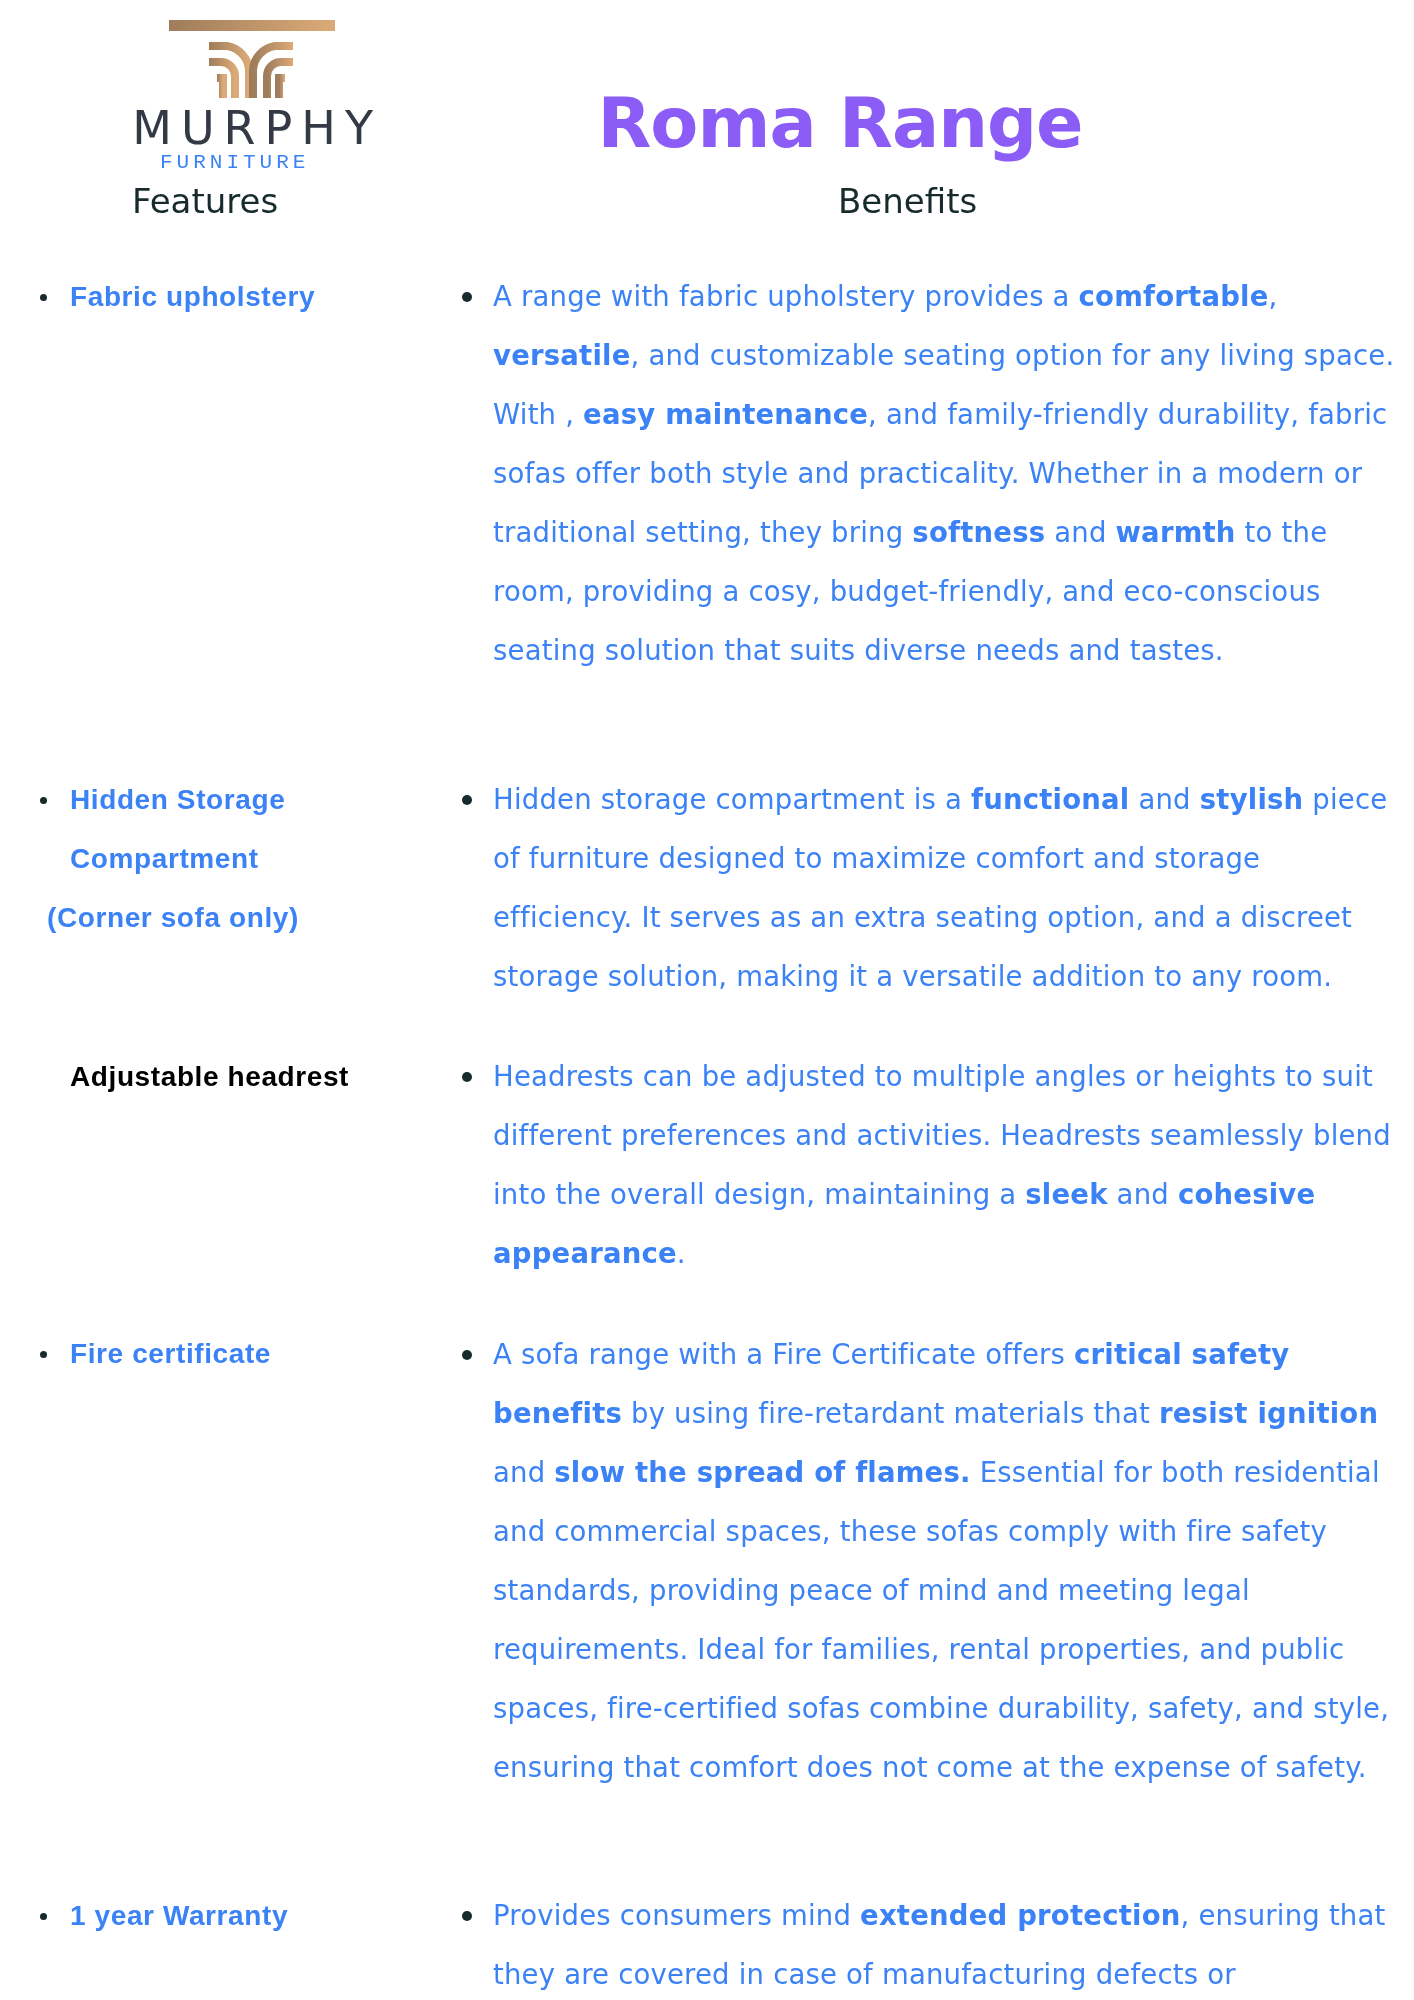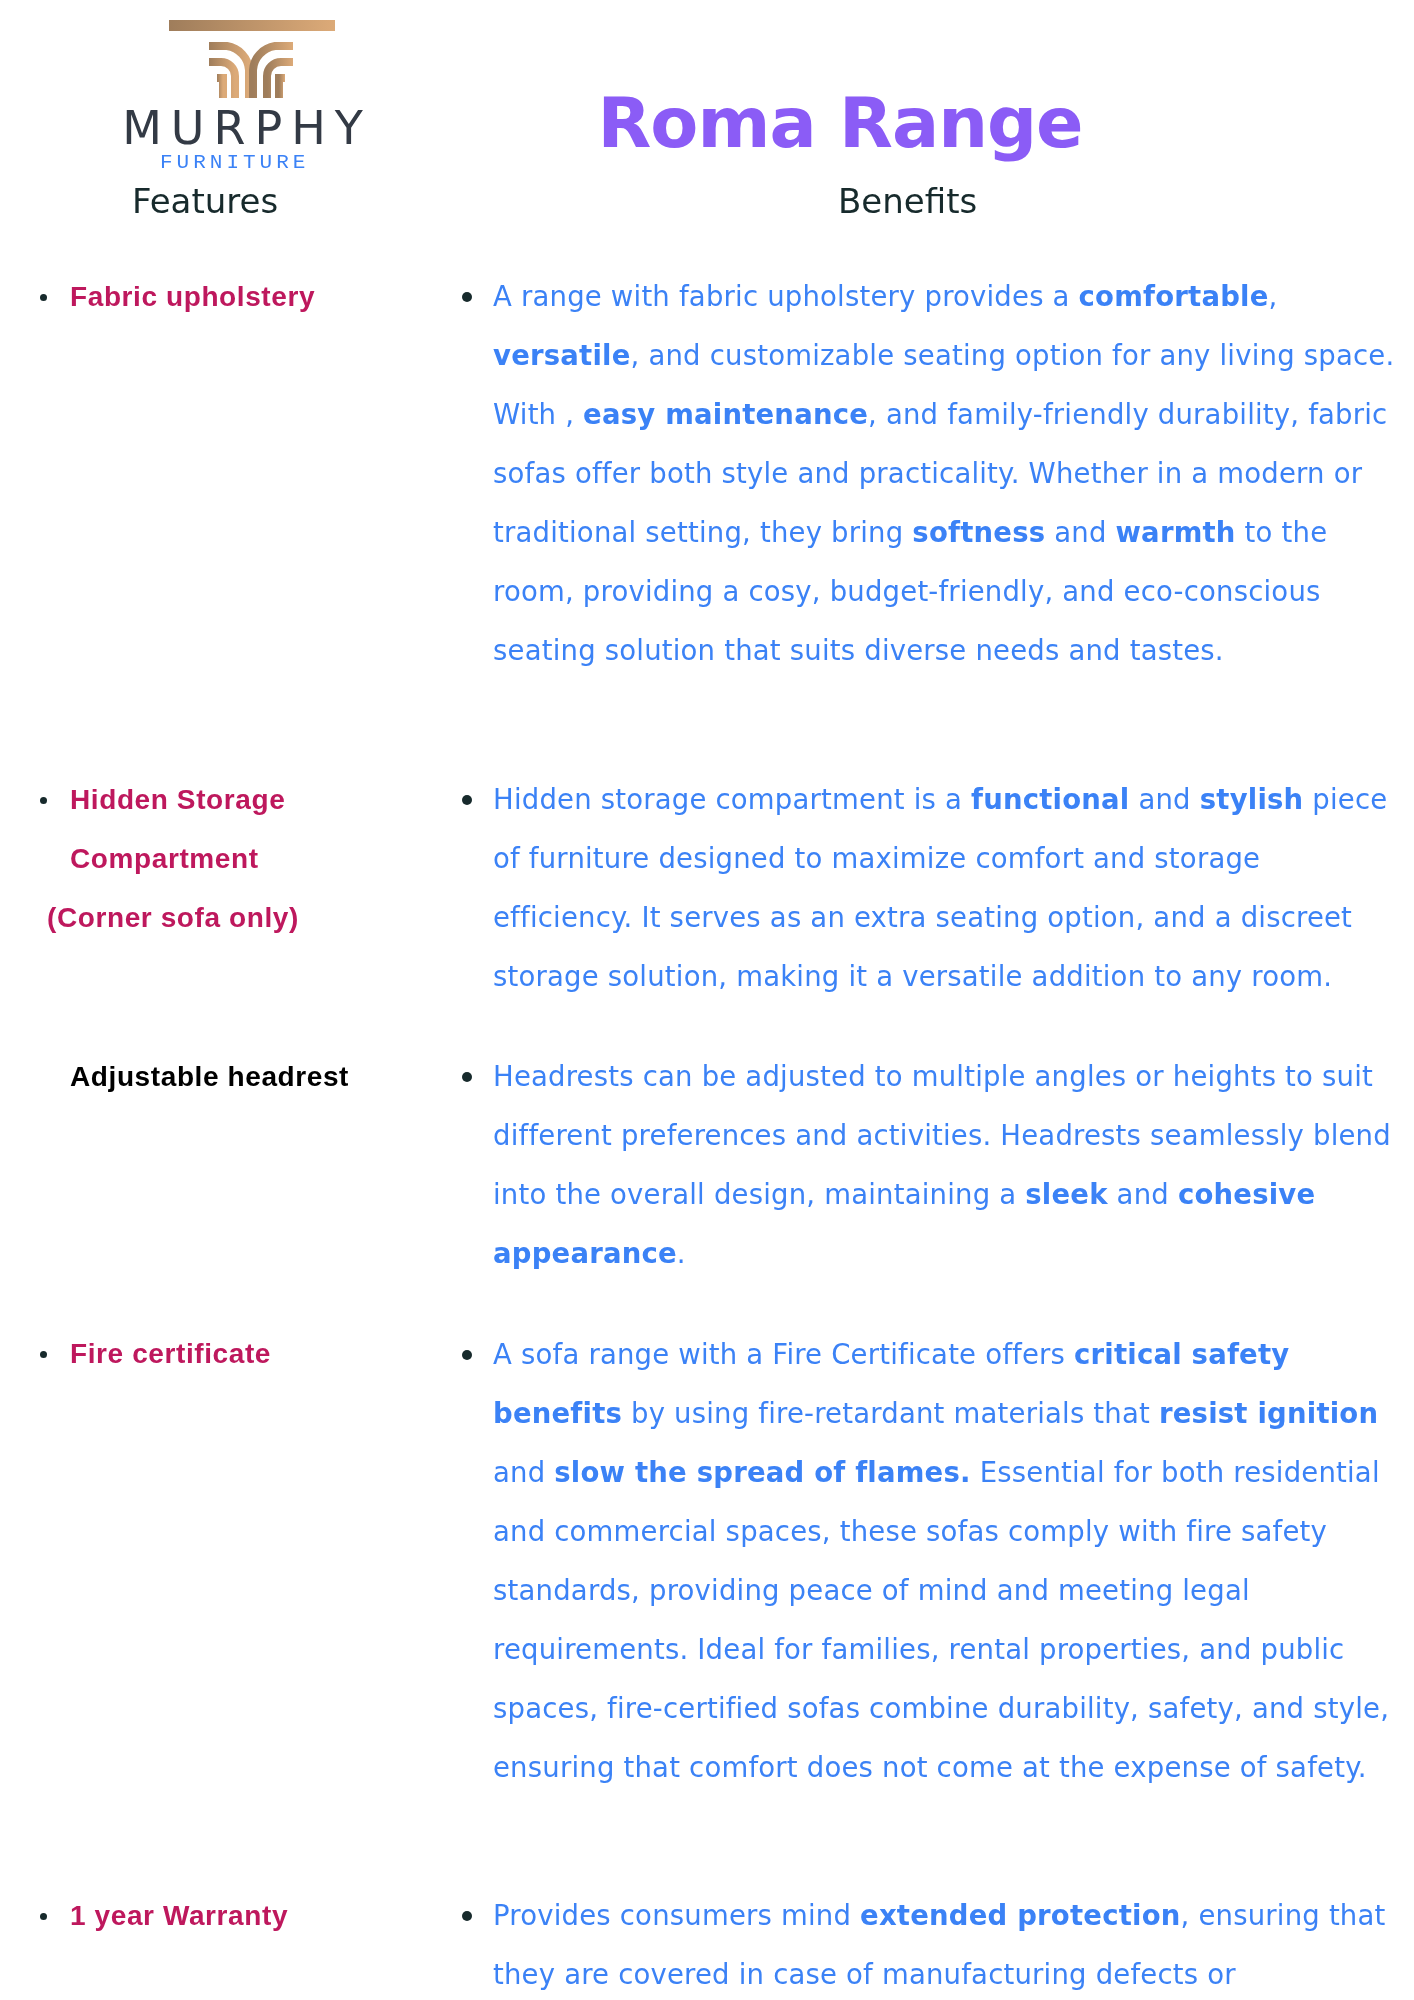--- a/index.html
+++ b/index.html
@@ -4,38 +4,38 @@
 <style>
   html, body { margin: 0; padding: 0; background: #ffffff; }
   body { width: 1414px; height: 2000px; position: relative; overflow: hidden;
          font-family: "Liberation Sans", sans-serif; color: #172a2c; }
   .abs { position: absolute; }
 
   
   .logo-bar { left: 169px; top: 20px; width: 166px; height: 11px;
               background: linear-gradient(90deg, #9f7d5b, #dcaa78); }
   .emblem { left: 203px; top: 40px; width: 96px; height: 58px; }
-  .brand-name { left: 112px; top: 104px; width: 270px; text-align: center;
+  .brand-name { left: 112px; top: 104px; width: 270px; text-align: right;
                 font-family: "DejaVu Sans", sans-serif; font-size: 46px; font-weight: 500;
                 letter-spacing: 9px; color: #333a45; line-height: 48px; }
   .brand-sub { left: 160px; top: 151px; width: 178px; 
                font-family: Liberation Mono, monospace; font-size: 21px;
                letter-spacing: 4px; color: #3b82f6; line-height: 24px; }
 
   .page-title { left: 560px; top: 80px; width: 560px; text-align: center;
                 font-family: "DejaVu Sans", sans-serif; font-weight: bold;
                 font-size: 70px; line-height: 86px; color: #8b5cf6; letter-spacing: -1px; }
   .col-head { font-family: "DejaVu Sans", sans-serif; font-weight: normal;
               font-size: 34px; line-height: 40px; color: #172a2c; }
   .features-head { left: 132px; top: 181px; }
   .benefits-head { left: 838px; top: 181px; }
 
   
   .feat { font-family: "Liberation Sans", sans-serif; font-weight: bold;
-          font-size: 28px; line-height: 59px; color: #be185d; letter-spacing: 0.6px; }
+          font-size: 28px; line-height: 59px; color: #3b82f6; letter-spacing: 0.6px; }
   .feat-bullet { position: absolute; left: 40px; width: 10px; height: 59px; }
   .feat-bullet::after { content: ""; position: absolute; left: 0; top: 27px;
                         width: 7px; height: 7px; border-radius: 50%; background: #172a2c; }
   .feat-text { position: absolute; left: 70px; white-space: nowrap; }
 
   
   .benefit { position: absolute; left: 493px; width: 905px;
              font-family: "DejaVu Sans", sans-serif; font-size: 27.5px;
              line-height: 59px; color: #3b82f6; letter-spacing: 0.2px; }
   .benefit b { font-weight: bold; }

